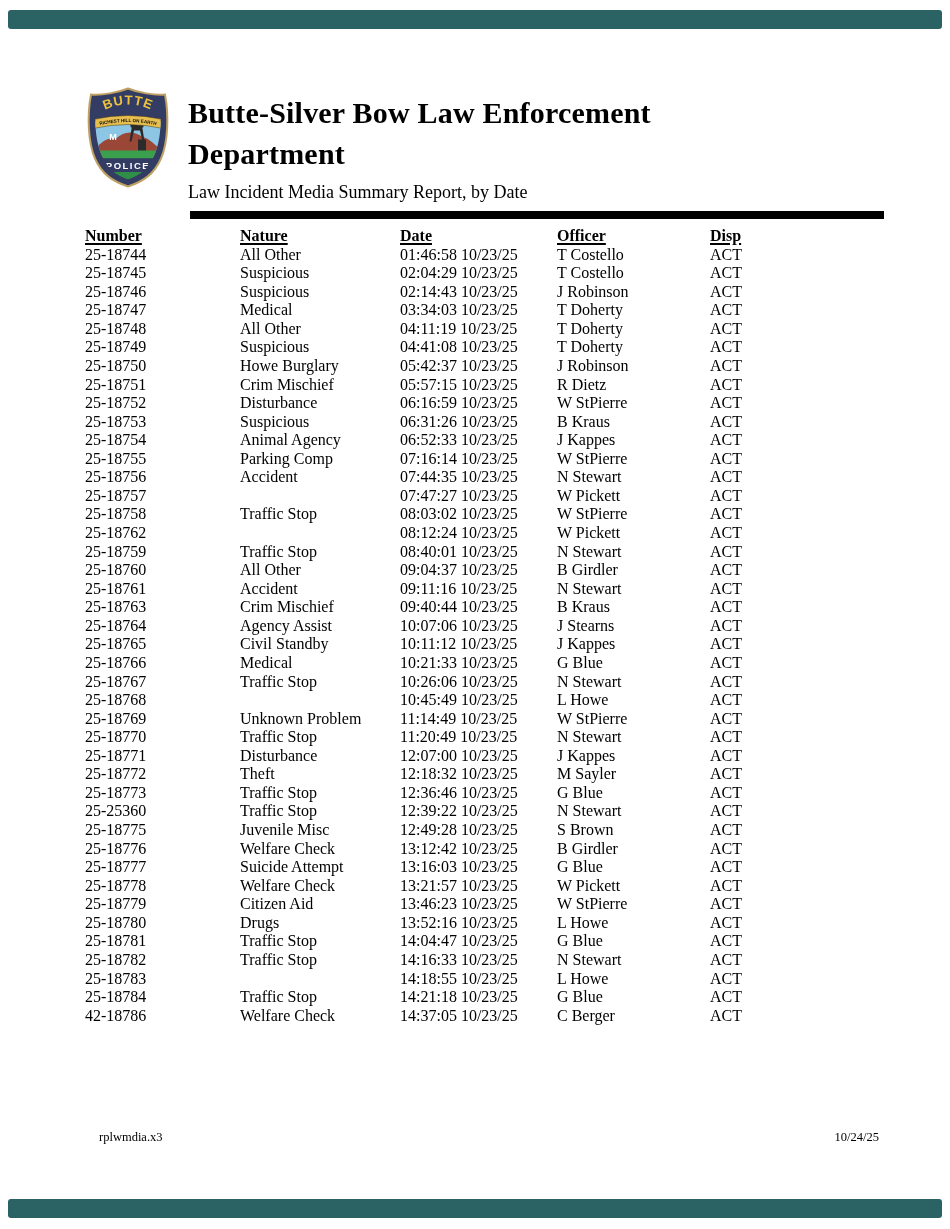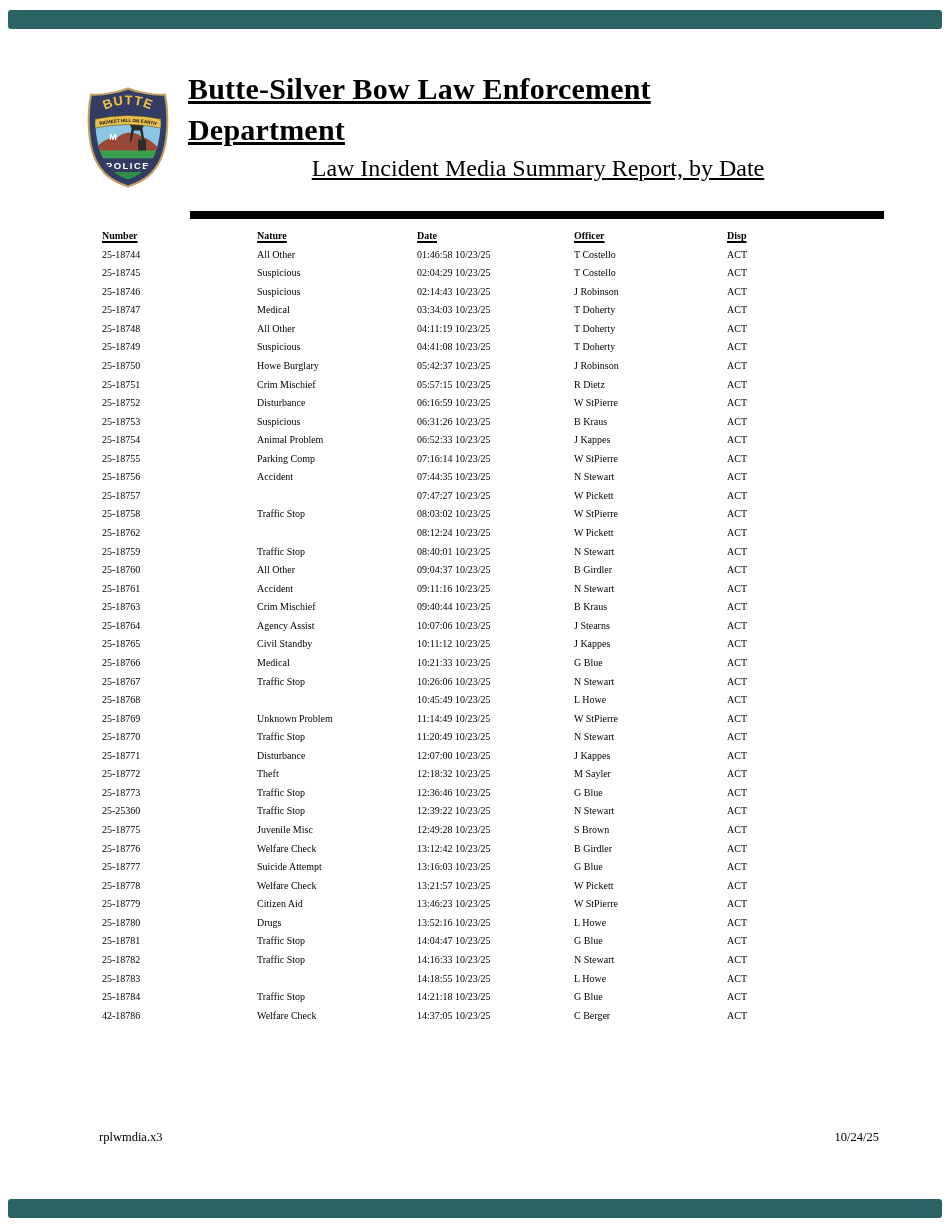--- a/index.html
+++ b/index.html
@@ -9,30 +9,30 @@
   }
   .edge-bar{
     position:absolute;left:8px;width:934px;height:19px;
     background:#2b6365;border-radius:3px;
   }
   .edge-bar.top{top:10px;}
   .edge-bar.bottom{top:1199px;}
 
   .badge{position:absolute;left:86px;top:87px;width:84px;height:101px;}
 
-  .titles{position:absolute;left:188px;top:68px;width:700px;text-decoration:underline;}
+  .titles{position:absolute;left:188px;top:92px;width:700px;}
   .page-title{
     margin:0;font-size:30px;line-height:41px;font-weight:bold;
     font-family:"Liberation Serif", serif;letter-spacing:.2px;
   }
-  .subtitle{font-size:24px;line-height:22px;margin-top:7px;text-align:center;}
+  .subtitle{font-size:18px;line-height:22px;margin-top:7px;}
 
   .rule{position:absolute;left:190px;top:211px;width:694px;height:8px;background:#000;}
 
-  .table{position:absolute;left:102px;top:227px;width:740px;font-size:10px;}
+  .table{position:absolute;left:85px;top:227px;width:740px;font-size:16px;}
   .row{display:grid;grid-template-columns:155px 160px 157px 153px 90px;}
   .row > span{line-height:18.57px;height:18.57px;white-space:nowrap;overflow:visible;}
   .thead > span{
     font-weight:bold;text-decoration:underline;
     text-decoration-thickness:1.5px;text-underline-offset:2px;
   }
 
   .footer{
     position:absolute;left:99px;top:1130px;width:780px;
     display:flex;justify-content:space-between;font-size:12.5px;
@@ -157,21 +157,21 @@
       </div>
       <div class="row">
         <span>25-18753</span>
         <span>Suspicious</span>
         <span>06:31:26 10/23/25</span>
         <span>B Kraus</span>
         <span>ACT</span>
       </div>
       <div class="row">
         <span>25-18754</span>
-        <span>Animal Problem</span>
+        <span>Animal Agency</span>
         <span>06:52:33 10/23/25</span>
         <span>J Kappes</span>
         <span>ACT</span>
       </div>
       <div class="row">
         <span>25-18755</span>
         <span>Parking Comp</span>
         <span>07:16:14 10/23/25</span>
         <span>W StPierre</span>
         <span>ACT</span>

